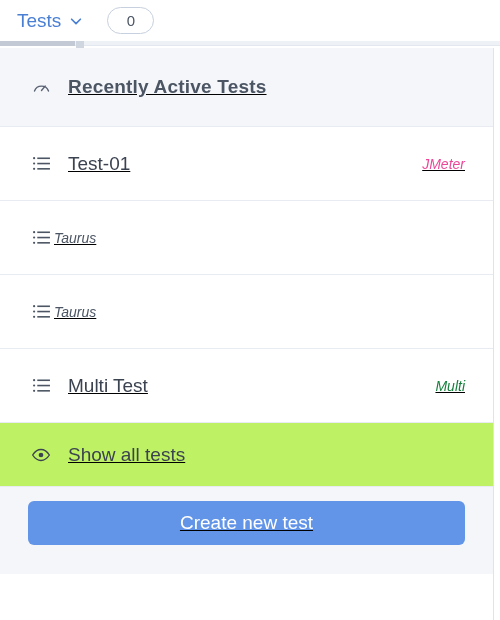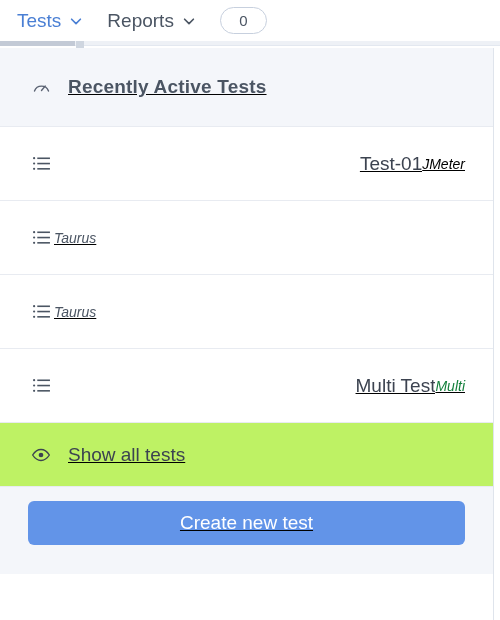--- a/index.html
+++ b/index.html
@@ -146,21 +146,20 @@
     color: #4b5563;
     flex: 0 0 auto;
   }
   .test-row .row-label {
     margin-left: 14px;
     font-size: 19px;
     color: #3c4350;
     flex: 1 1 auto;
     white-space: nowrap;
     overflow: hidden;
-    text-align: right;
   }
   .test-row .row-tag {
     font-size: 14px;
     font-style: italic;
     white-space: nowrap;
     flex: 0 0 auto;
   }
 
   #showall-row {
     height: 64px;
@@ -214,28 +213,20 @@
 
   <div class="navitem active">
     <span>Tests</span>
     <span class="chev">
       <svg width="14" height="14" viewBox="0 0 16 16">
         <path d="M3 6 L8 11 L13 6" fill="none" stroke="currentColor" stroke-width="1.9" stroke-linecap="round" stroke-linejoin="round"></path>
       </svg>
     </span>
   </div>
 
-  <div class="navitem plain">
-    <span>Reports</span>
-    <span class="chev">
-      <svg width="14" height="14" viewBox="0 0 16 16">
-        <path d="M3 6 L8 11 L13 6" fill="none" stroke="currentColor" stroke-width="1.9" stroke-linecap="round" stroke-linejoin="round"></path>
-      </svg>
-    </span>
-  </div>
 
   <div class="badge-pill">
     <span>0</span>
   </div>
 </div>
 
 <div id="scrollstrip">
   <div id="scroll-track"></div>
   <div id="scroll-thumb"></div>
   <div id="scroll-nub"></div>
@@ -258,21 +249,21 @@
       <svg width="19" height="19" viewBox="0 0 18 18">
         <circle cx="2" cy="4" r="1.05" fill="currentColor"></circle>
         <circle cx="2" cy="9" r="1.05" fill="currentColor"></circle>
         <circle cx="2" cy="14" r="1.05" fill="currentColor"></circle>
         <rect x="5" y="3.3" width="12" height="1.5" fill="currentColor"></rect>
         <rect x="5" y="8.3" width="12" height="1.5" fill="currentColor"></rect>
         <rect x="5" y="13.3" width="12" height="1.5" fill="currentColor"></rect>
       </svg>
     </span>
     <span class="row-label">Test-01</span>
-    <span class="row-tag" style="color:#000000">JMeter</span>
+    <span class="row-tag" style="color:#ec4899">JMeter</span>
   </div>
 
 
   <div class="test-row">
     <span class="row-icon">
       <svg width="19" height="19" viewBox="0 0 18 18">
         <circle cx="2" cy="4" r="1.05" fill="currentColor"></circle>
         <circle cx="2" cy="9" r="1.05" fill="currentColor"></circle>
         <circle cx="2" cy="14" r="1.05" fill="currentColor"></circle>
         <rect x="5" y="3.3" width="12" height="1.5" fill="currentColor"></rect>

